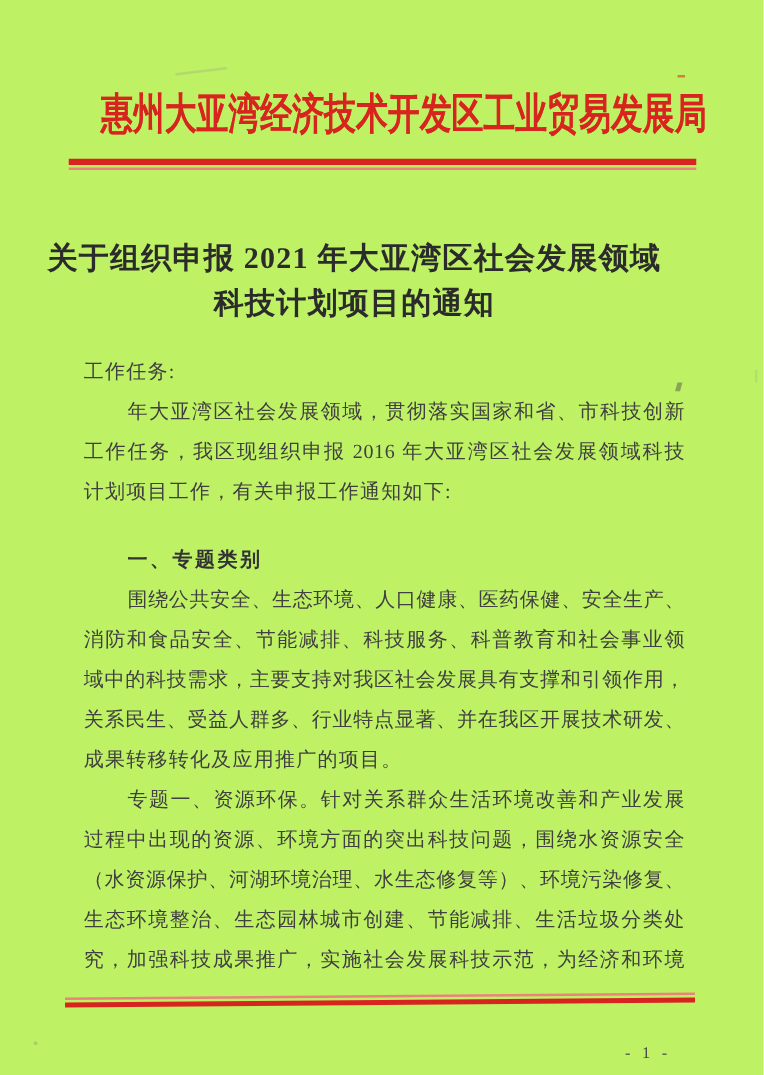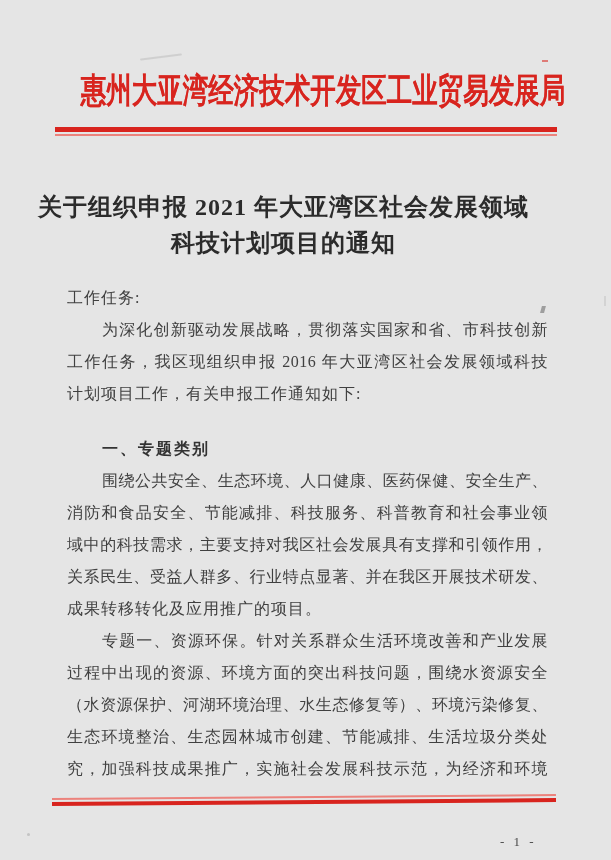--- a/index.html
+++ b/index.html
@@ -1,19 +1,19 @@
 <!DOCTYPE html>
 <html><head>
 <meta charset="utf-8">
 <style>
   html,body{margin:0;padding:0;background:#ffffff;}
   .page{
     position:relative;
     width:611px;height:860px;
-    background:#e5e5e5;
+    background:#bef264;
     overflow:hidden;
     font-family:"Liberation Serif","DejaVu Serif",serif;
   }
   
   .issuer-wrap{
     position:absolute;top:68px;left:0;width:611px;
     text-align:center;
   }
   .issuer{
     display:inline-block;
@@ -95,21 +95,21 @@
     <div class="thin"></div>
   </div>
 
   <div class="doc-title">
     <div>关于组织申报 2021 年大亚湾区社会发展领域</div>
     <div>科技计划项目的通知</div>
   </div>
 
   <div class="body-block">
     <div class="line">工作任务:</div>
-    <div class="line ind just">为深化创新驱动发展战略，贯彻落实国家和省、市科技创新</div>
+    <div class="line ind just">年大亚湾区社会发展领域，贯彻落实国家和省、市科技创新</div>
     <div class="line just">工作任务，我区现组织申报 2016 年大亚湾区社会发展领域科技</div>
     <div class="line">计划项目工作，有关申报工作通知如下:</div>
     <div class="line ind head">一、专题类别</div>
     <div class="line ind just">围绕公共安全、生态环境、人口健康、医药保健、安全生产、</div>
     <div class="line just">消防和食品安全、节能减排、科技服务、科普教育和社会事业领</div>
     <div class="line just">域中的科技需求，主要支持对我区社会发展具有支撑和引领作用，</div>
     <div class="line just">关系民生、受益人群多、行业特点显著、并在我区开展技术研发、</div>
     <div class="line">成果转移转化及应用推广的项目。</div>
     <div class="line ind just">专题一、资源环保。针对关系群众生活环境改善和产业发展</div>
     <div class="line just">过程中出现的资源、环境方面的突出科技问题，围绕水资源安全</div>

